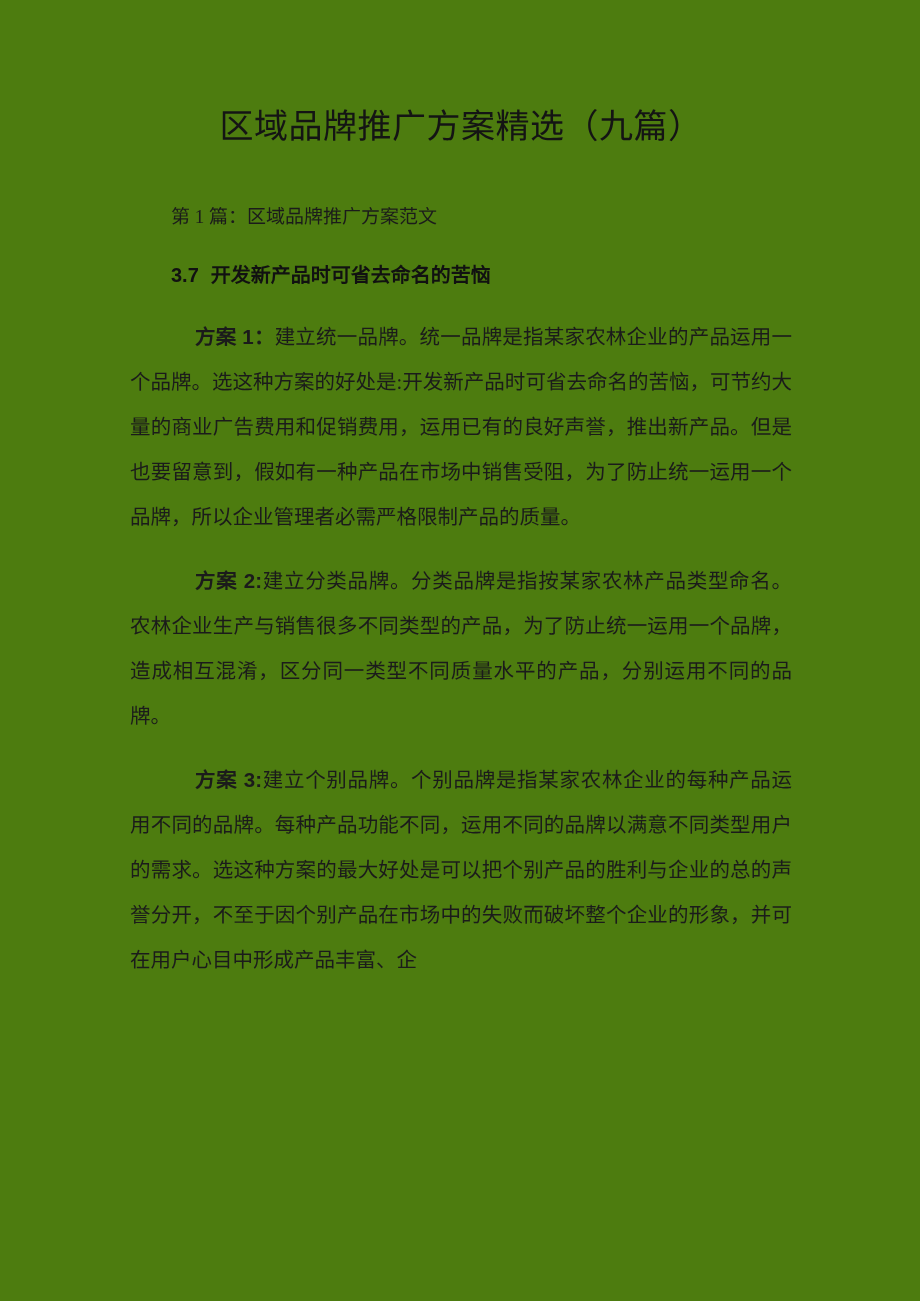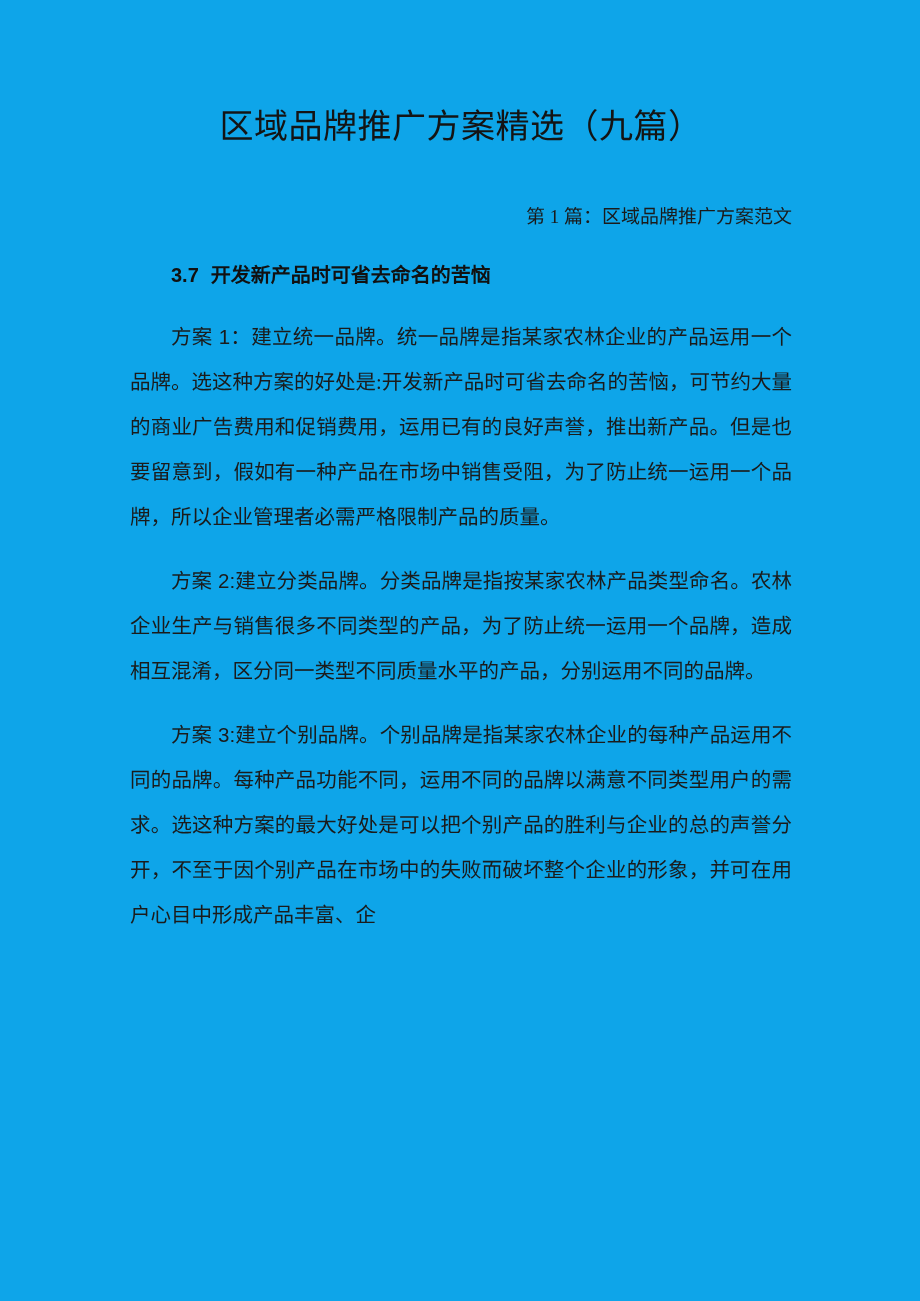--- a/index.html
+++ b/index.html
@@ -14,21 +14,21 @@
     overflow: hidden;
     font-family: "Liberation Serif", "DejaVu Serif", serif;
     color: #1b1b1b;
     -webkit-font-smoothing: antialiased;
   }
 
   .page {
     position: relative;
     width: 920px;
     height: 1301px;
-    background: #0ea5e9;
+    background: #4d7c0f;
     box-sizing: border-box;
   }
 
   .content {
     position: absolute;
     left: 130px;
     top: 0;
     width: 662px;
   }
 
@@ -48,21 +48,21 @@
 
   
   .doc-subheading {
     margin: 0;
     padding-top: 52px;
     padding-left: 41px;
     font-size: 19px;
     line-height: 30px;
     font-weight: 400;
     color: #1b1b1b;
-    text-align: right;
+    text-align: left;
   }
 
   
   .para {
     margin: 0;
     padding-top: 18px;
     font-size: 20.5px;
     line-height: 45px;
     text-align: justify;
     text-align-last: left;
@@ -95,22 +95,23 @@
     font-family: "Liberation Sans", "DejaVu Sans", sans-serif;
     font-weight: bold;
   }
 
   .heading .gap-wide {
     display: inline-block;
     width: 12px;
   }
 
   .para .b {
-    font-weight: normal;
+    font-weight: bold;
     font-family: "Liberation Sans", "DejaVu Sans", sans-serif;
+    margin-left: 24px;
   }
 </style>
 </head>
 <body>
 
 <div class="page">
   <div class="content">
 
     <h1 class="doc-title">区域品牌推广方案精选（九篇）</h1>
 

